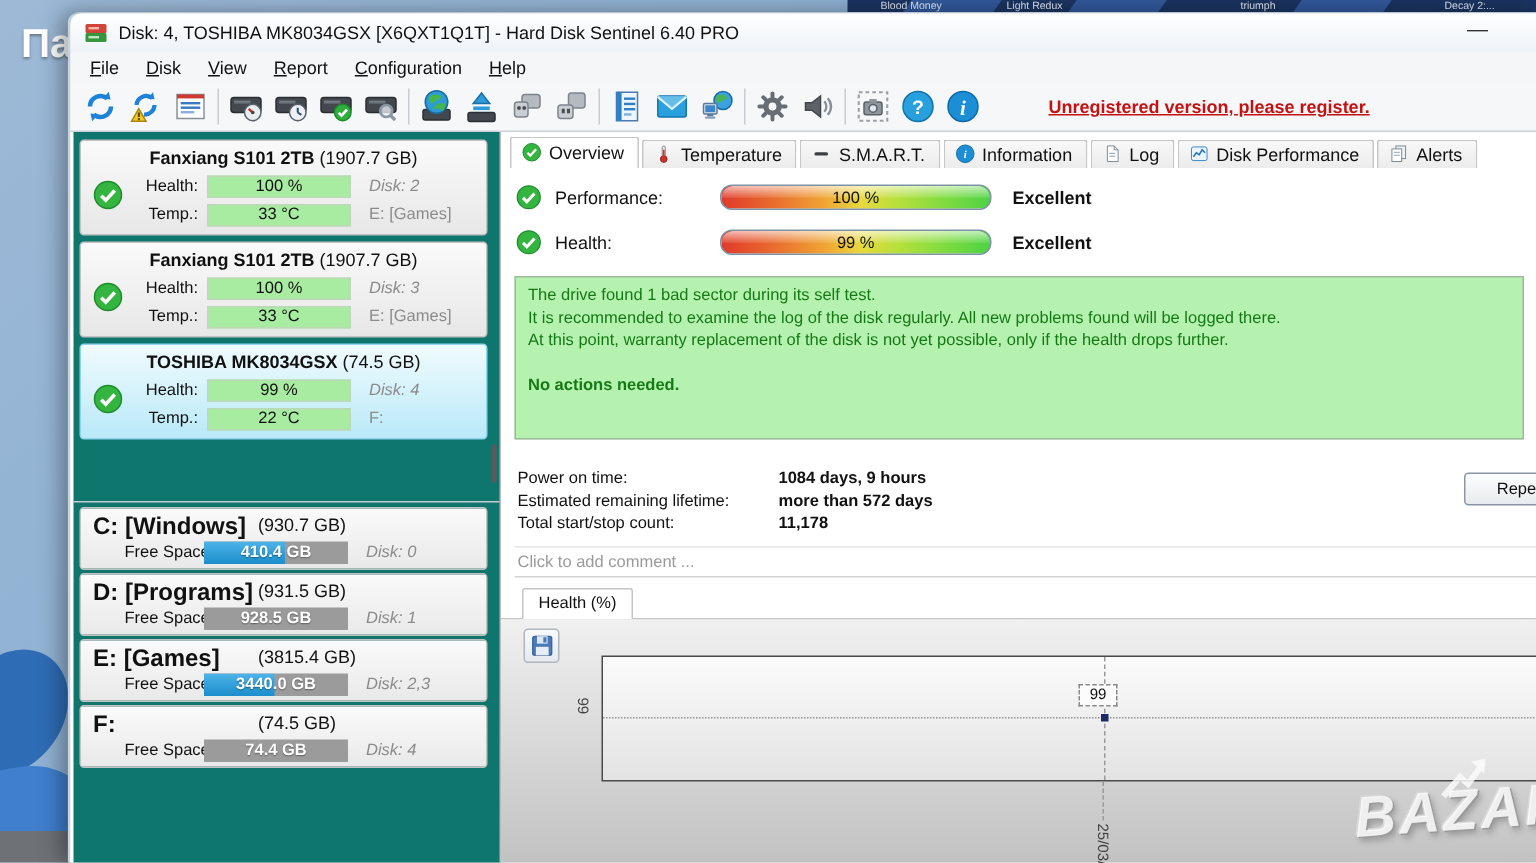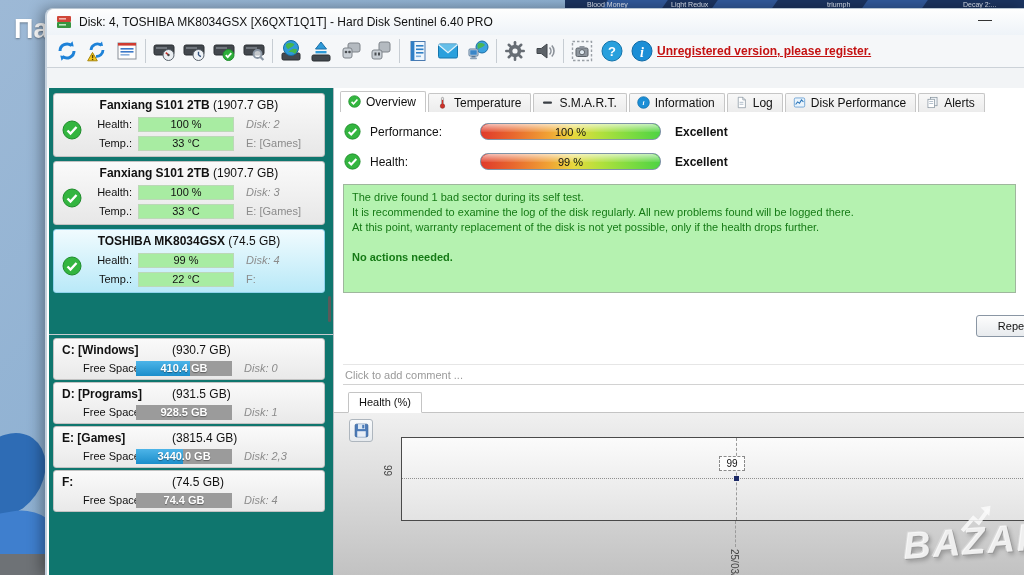--- a/index.html
+++ b/index.html
@@ -24,21 +24,21 @@
   .titlebar .title { font-size:12px; color:#111; margin-left:7px; }
   .min-btn { position:absolute; right:24px; top:2px; font-size:14px; color:#333; padding:0 8px; }
 
   .menubar { height:20px; display:flex; align-items:center; padding-left:4px; background:#f4f6f8; }
   .menu-item { font-size:12px; color:#111; padding:2px 9px; display:inline-block; }
   .menu-item::first-letter { text-decoration:underline; }
 
   .toolbar { height:33px; display:flex; align-items:center; padding-left:5px; background:#f5f7f9; border-bottom:1px solid #ccd2d8; }
   .tbtn { width:30px; height:28px; display:flex; align-items:center; justify-content:center; }
   .tsep { width:1px; height:24px; background:#c7cdd3; margin:0 3px; }
-  .register-link { font-size:12px; font-weight:bold; color:#c41212; text-decoration:underline; white-space:nowrap; }
+  .register-link { margin-left:42px; font-size:12px; font-weight:bold; color:#c41212; text-decoration:underline; white-space:nowrap; }
 
   .content { position:absolute; left:0; top:79px; right:0; bottom:0; background:#fff; }
 
   
   .sidebar { position:absolute; left:2px; top:0; width:285px; bottom:0; background:#0f766e; border-right:1px solid #b6bcc2; }
   .disk-card { position:absolute; left:4px; width:272px; height:64px; border:1px solid #c2c2c2; border-radius:3px;
     background:linear-gradient(#fafafa,#e7e7e7); }
   .disk-card.selected { background:linear-gradient(#f0fbfe,#b9e9f8); border-color:#8fd3ec; }
   .dc-title { position:absolute; top:4px; left:0; right:0; text-align:center; font-size:12px; color:#111; }
   .dc-title b { font-weight:bold; }
@@ -46,21 +46,21 @@
   .dc-label { position:absolute; left:20px; width:58px; text-align:right; font-size:11px; color:#111; }
   .green-bar { position:absolute; left:84px; width:96px; height:15px; background:#a8eca2; border:1px solid #bcd8b8;
     font-size:11px; color:#111; text-align:center; line-height:13px; }
   .dc-right { position:absolute; left:192px; font-size:11px; color:#8b8b8b; white-space:nowrap; }
   .italic { font-style:italic; }
   .list-scroll { position:absolute; right:2px; top:208px; width:3px; height:26px; background:#5a5a5a; border-radius:2px; }
 
   .part-section { position:absolute; left:0; right:0; top:246px; border-top:1px solid #c8ccd0; }
   .part-card { position:absolute; left:4px; width:272px; height:42px; border:1px solid #c2c2c2; border-radius:3px;
     background:linear-gradient(#fafafa,#e9e9e9); }
-  .pc-name { position:absolute; left:8px; top:4px; font-size:12px; font-weight:bold; color:#111;text-align:center; }
+  .pc-name { position:absolute; left:8px; top:4px; font-size:16px; font-weight:bold; color:#111;text-align:center; }
   .pc-size { position:absolute; left:118px; top:4px; font-size:12px; color:#111;text-align:right; }
   .pc-free-label { position:absolute; left:16px; top:23px; font-size:11px; color:#111;padding-left:13px; }
   .free-bar { position:absolute; left:82px; top:22px; width:96px; height:15px; background:#9b9b9b; overflow:hidden; }
   .free-bar .used { position:absolute; left:0; top:0; bottom:0; background:linear-gradient(#4db4e8,#1b8ecb); }
   .free-bar .val { position:absolute; inset:0; text-align:center; font-size:11px; font-weight:bold; color:#fff; line-height:15px; text-shadow:0 1px 1px rgba(0,0,0,.4); }
   .pc-disk { position:absolute; left:190px; top:23px; font-size:11px; color:#8b8b8b; font-style:italic; }
 
   
   .main { position:absolute; left:287px; top:0; right:0; bottom:0; background:#fff; }
   .tabbar { position:absolute; left:6px; top:3px; right:0; height:21px; display:flex; align-items:flex-end; }
@@ -141,20 +141,28 @@
     <svg class="abs-none" width="16" height="14" viewBox="0 0 16 14">
       <rect x="1" y="1" width="14" height="6" rx="1" fill="#cf4638"></rect>
       <rect x="1" y="7" width="14" height="6" rx="1" fill="#37953f"></rect>
       <rect x="3" y="3" width="7" height="1.6" fill="#f3b5ae"></rect>
       <rect x="3" y="9" width="7" height="1.6" fill="#bfe8c2"></rect>
     </svg>
     <span class="title">Disk: 4, TOSHIBA MK8034GSX [X6QXT1Q1T]  -  Hard Disk Sentinel 6.40 PRO</span>
     <span class="min-btn">—</span>
   </div>
 
+  <div class="menubar">
+    <span class="menu-item">File</span>
+    <span class="menu-item">Disk</span>
+    <span class="menu-item">View</span>
+    <span class="menu-item">Report</span>
+    <span class="menu-item">Configuration</span>
+    <span class="menu-item">Help</span>
+  </div>
 
   <div class="toolbar">
     <span class="tbtn">
       <svg width="24" height="24" viewBox="0 0 24 24">
           <path d="M5 12a7 7 0 0 1 11.5-5.3" stroke="#1e82d8" stroke-width="3" fill="none"></path>
           <path d="M19 12a7 7 0 0 1-11.5 5.3" stroke="#1e82d8" stroke-width="3" fill="none"></path>
           <path d="M17.5 2.2l1.2 5.2-5.2-.6z" fill="#1e82d8"></path>
           <path d="M6.5 21.8l-1.2-5.2 5.2.6z" fill="#1e82d8"></path>
         </svg>
     </span>
@@ -490,20 +498,34 @@
         <span class="rating">Excellent</span>
       </div>
 
       <div class="msgbox">
         <div>The drive found 1 bad sector during its self test.</div>
         <div>It is recommended to examine the log of the disk regularly. All new problems found will be logged there.</div>
         <div>At this point, warranty replacement of the disk is not yet possible, only if the health drops further.</div>
         <div class="action">No actions needed.</div>
       </div>
 
+      <div class="stats">
+        <div class="stat-row">
+            <span class="sl">Power on time:</span>
+            <span class="sv">1084 days, 9 hours</span>
+          </div>
+        <div class="stat-row">
+            <span class="sl">Estimated remaining lifetime:</span>
+            <span class="sv">more than 572 days</span>
+          </div>
+        <div class="stat-row">
+            <span class="sl">Total start/stop count:</span>
+            <span class="sv">11,178</span>
+          </div>
+      </div>
 
       <button class="repeat-btn">Repe</button>
 
       <div class="comment">Click to add comment ...</div>
 
       <div class="chart-tabbar">
         <span class="chart-tab">Health (%)</span>
       </div>
 
       <span class="save-btn">

